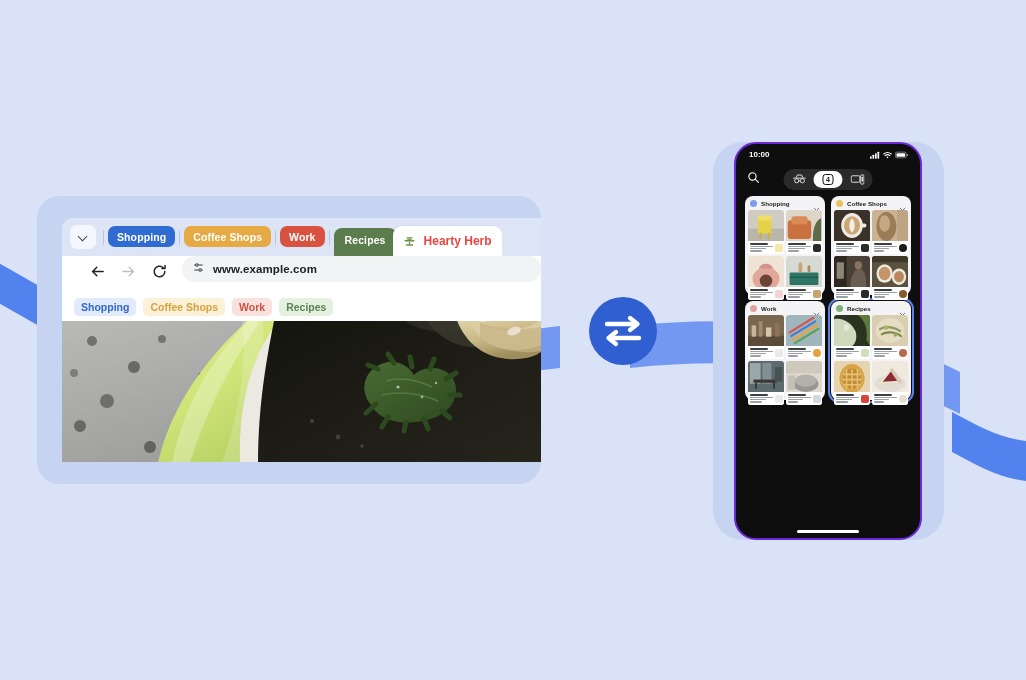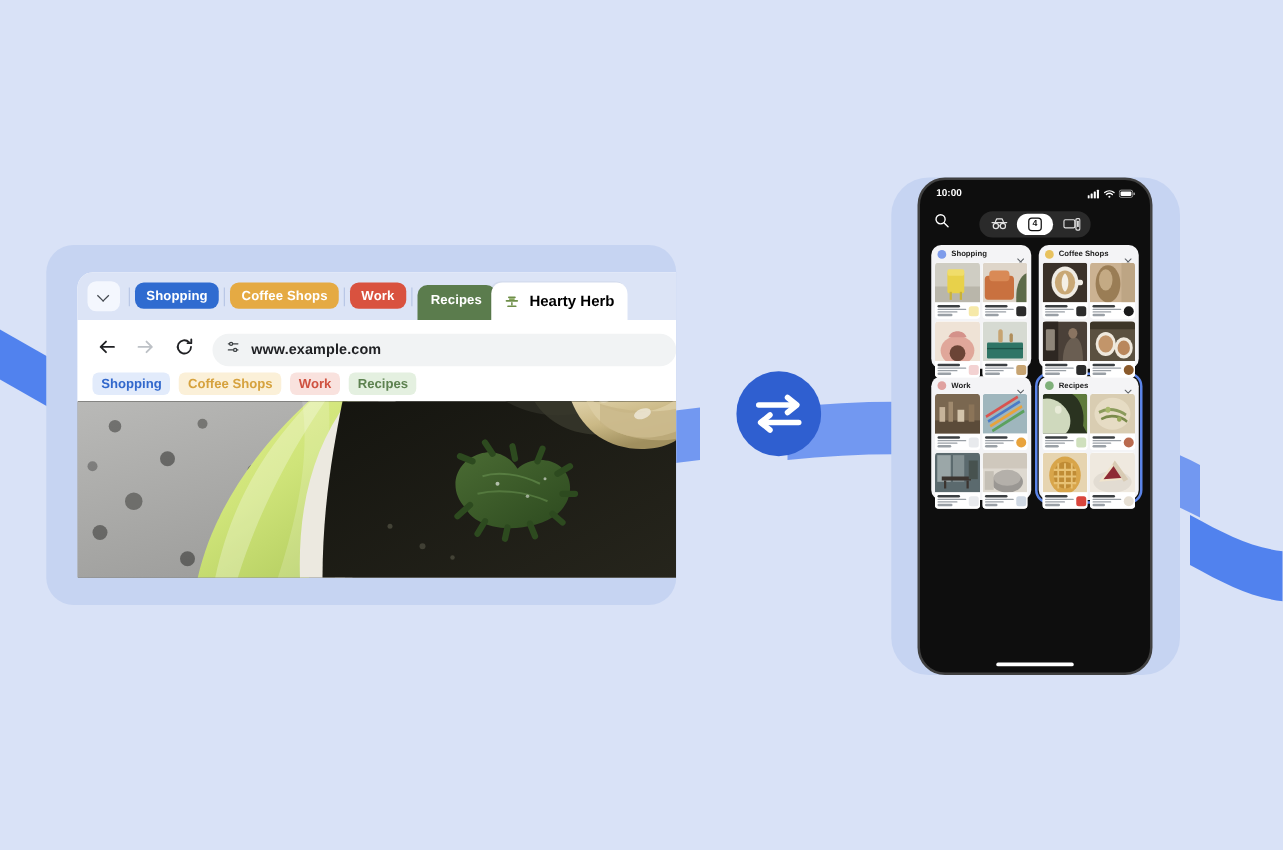--- a/index.html
+++ b/index.html
@@ -90,30 +90,30 @@
     display: flex; align-items: center;
     padding: 0 10px 0 9px;
     gap: 7px;
     margin-bottom: 0;
     margin-left: -4px;
     flex: 0 0 auto;
     box-shadow: -1px -1px 0 0 rgba(0,0,0,.04);
   }
   .favicon { width: 15px; height: 15px; flex: 0 0 auto; }
   .active-tab-title {
-    font-size: 12px; font-weight: 700; color: #000000;
+    font-size: 12px; font-weight: 700; color: #ef4444;
     white-space: nowrap;
   }
 
   
   .toolbar {
     height: 37px;
     background: #fff;
-    display: flex; align-items: flex-end;
-    padding: 0 0 0 8px;
+    display: flex; align-items: flex-start;
+    padding: 0 0 0 20px;
     gap: 0;
   }
   .nav-btn {
     width: 31px; height: 31px;
     display: flex; align-items: center; justify-content: center;
     flex: 0 0 auto;
   }
   .omnibox {
     flex: 1 1 auto;
     height: 26px;
@@ -165,21 +165,21 @@
     background: #c6d4f2;
     border-radius: 30px;
     z-index: 2;
   }
   .phone {
     position: absolute;
     left: 21px; top: 0px;
     width: 188px; height: 398px;
     background: #0e0e0e;
     border-radius: 22px;
-    border: 2px solid #404040;
+    border: 2px solid #6d28d9;
     overflow: hidden;
     display: flex; flex-direction: column;
   }
   .status-bar {
     height: 21px;
     display: flex; align-items: center;
     justify-content: space-between;
     padding: 0 12px 0 13px;
     flex: 0 0 auto;
   }

